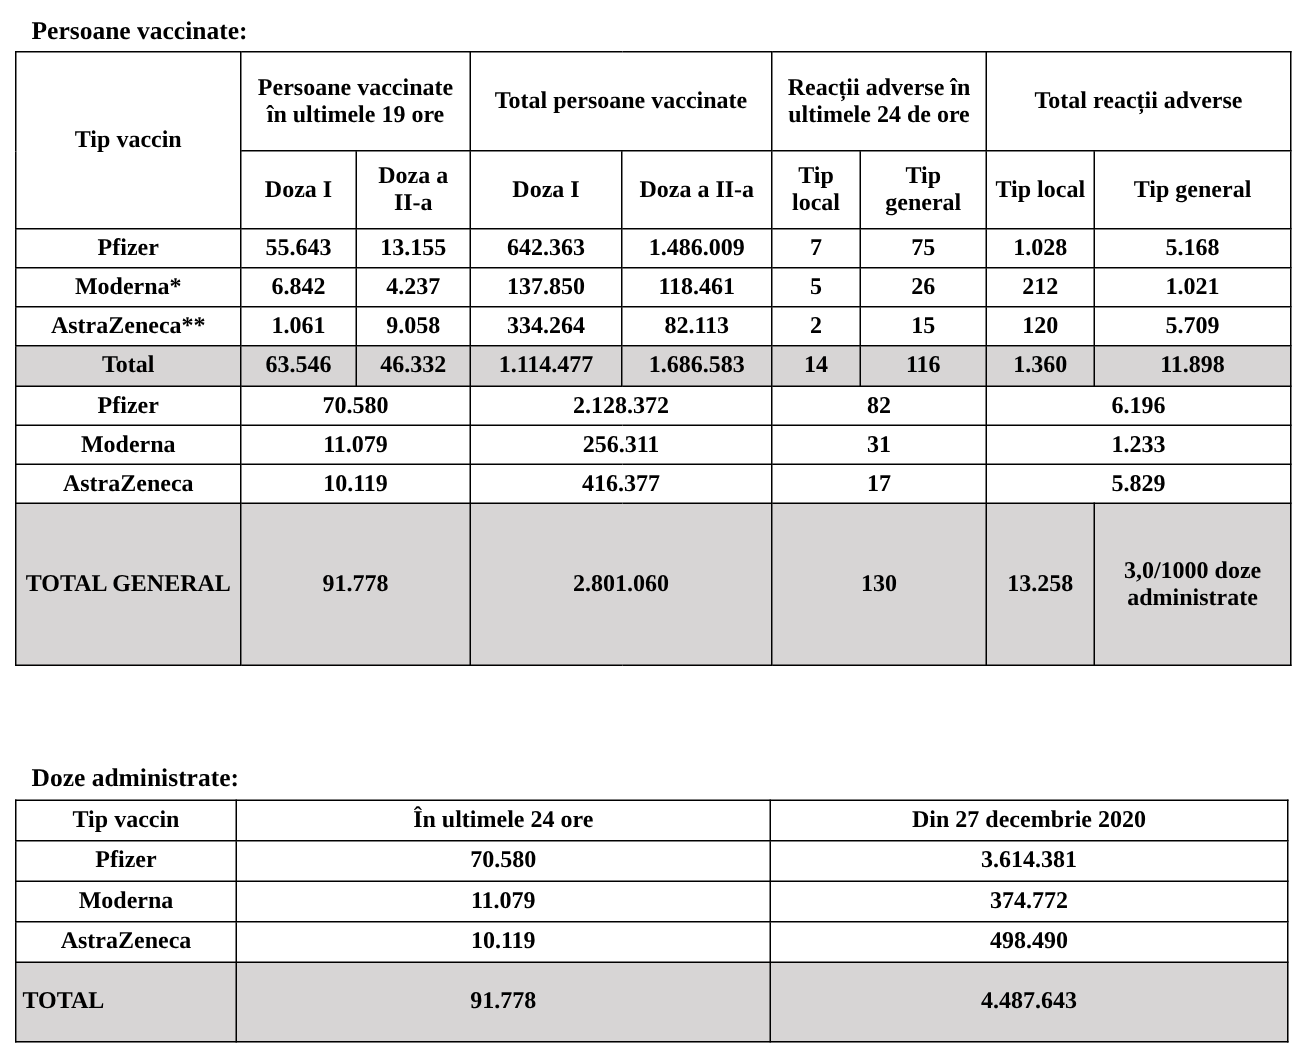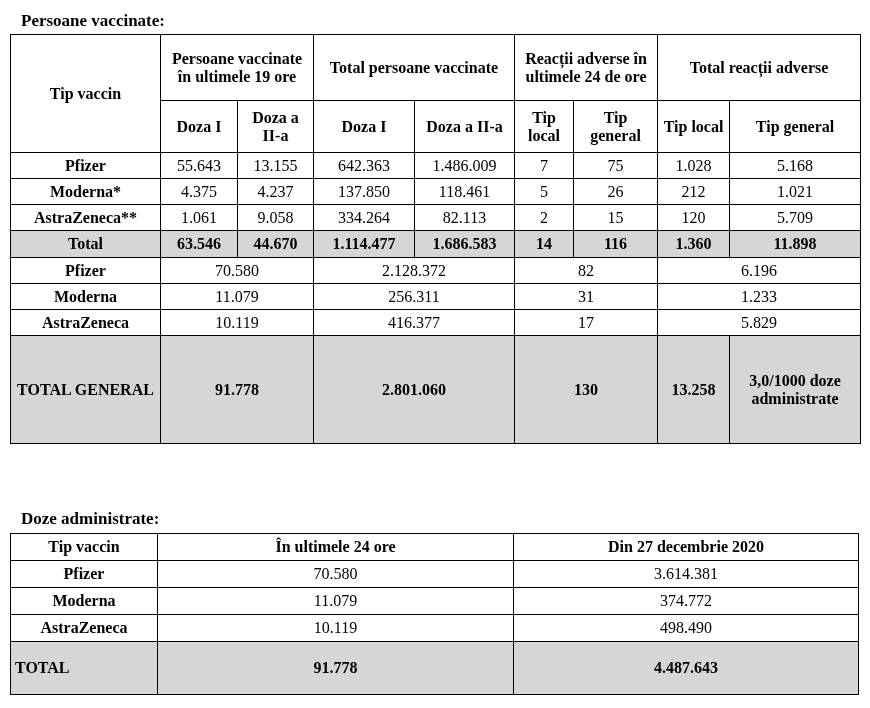--- a/index.html
+++ b/index.html
@@ -80,21 +80,21 @@
     line-height: 1.22;
   }
   .rowlabel {
     text-align: left;
     font-weight: bold;
     font-size: 16.5px;
     padding-left: 6px;
     margin-top: 25px;
   }
   .num {
-    font-weight: normal;
+    font-weight: bold;
     font-size: 16.5px;
   }
   .gray td, td.gray {
     background: #d7d5d5 !important;
   }
   .gray td {
     font-weight: bold;
   }
   .tg-label {
     text-align: left;
@@ -173,21 +173,21 @@
         <td class="num">642.363</td>
         <td class="num">1.486.009</td>
         <td class="num">7</td>
         <td class="num">75</td>
         <td class="num">1.028</td>
         <td class="num">5.168</td>
       </tr>
 
       <tr style="height:26px">
         <td class="rowlabel">Moderna*</td>
-        <td class="num">4.375</td>
+        <td class="num">6.842</td>
         <td class="num">4.237</td>
         <td class="num">137.850</td>
         <td class="num">118.461</td>
         <td class="num">5</td>
         <td class="num">26</td>
         <td class="num">212</td>
         <td class="num">1.021</td>
       </tr>
 
       <tr style="height:26px">
@@ -198,21 +198,21 @@
         <td class="num">82.113</td>
         <td class="num">2</td>
         <td class="num">15</td>
         <td class="num">120</td>
         <td class="num">5.709</td>
       </tr>
 
       <tr class="gray" style="height:27px">
         <td class="rowlabel">Total</td>
         <td>63.546</td>
-        <td>44.670</td>
+        <td>46.332</td>
         <td>1.114.477</td>
         <td>1.686.583</td>
         <td>14</td>
         <td>116</td>
         <td>1.360</td>
         <td>11.898</td>
       </tr>
 
       <tr style="height:26px">
         <td class="rowlabel">Pfizer</td>

